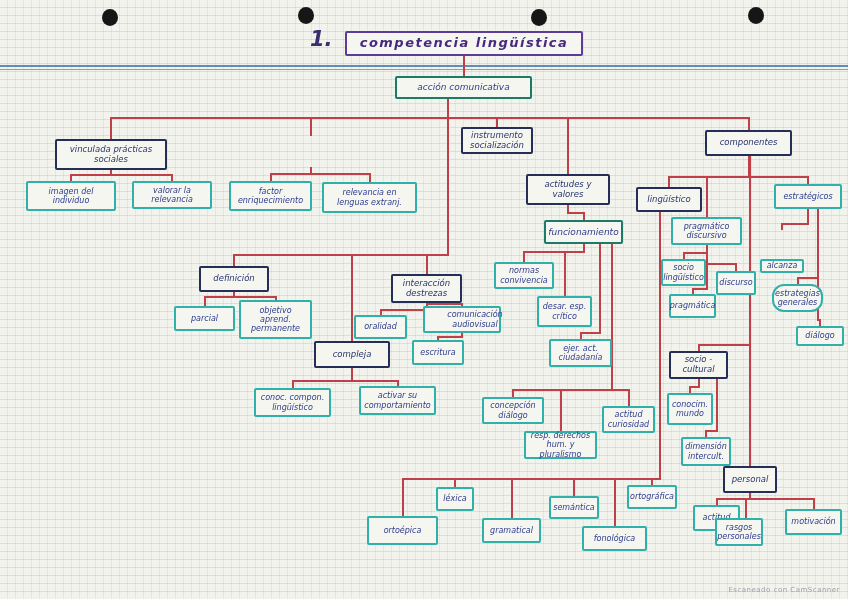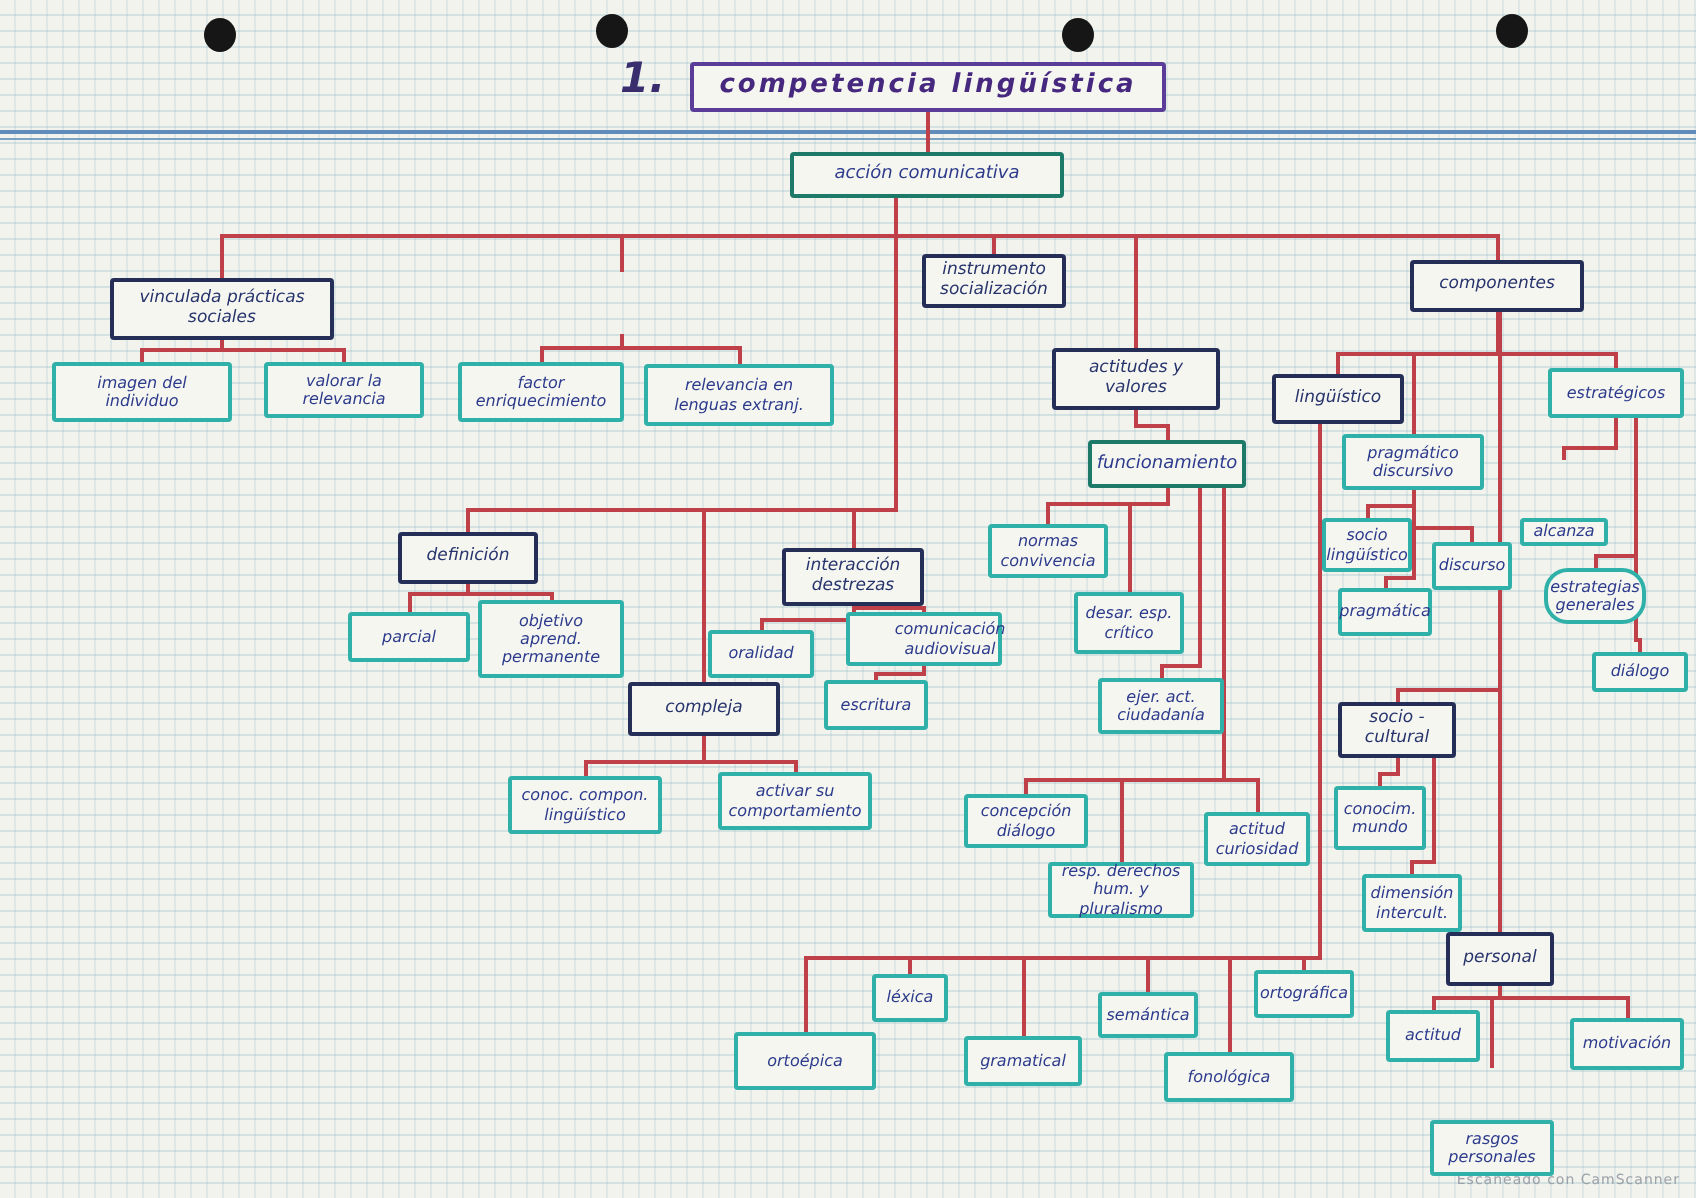--- a/index.html
+++ b/index.html
@@ -231,21 +231,21 @@
       <div class="node teal" style="left: 669px; top: 294px; width: 47px; height: 24px;">pragmática</div>
       <div class="node teal" style="left: 774px; top: 184px; width: 68px; height: 25px;">estratégicos</div>
       <div class="node teal" style="left: 760px; top: 230px; width: 44px; height: 14px; margin-top: 29px;">alcanza</div>
       <div class="node teal" style="left: 772px; top: 284px; width: 51px; height: 28px; border-radius: 12px;">estrategias generales</div>
       <div class="node teal" style="left: 796px; top: 326px; width: 48px; height: 20px;">diálogo</div>
       <div class="node navy" style="left: 669px; top: 351px; width: 59px; height: 28px;">socio - cultural</div>
       <div class="node teal" style="left: 667px; top: 393px; width: 46px; height: 32px;">conocim. mundo</div>
       <div class="node teal" style="left: 681px; top: 437px; width: 50px; height: 29px;">dimensión intercult.</div>
       <div class="node navy" style="left: 723px; top: 466px; width: 54px; height: 27px;">personal</div>
       <div class="node teal" style="left: 693px; top: 505px; width: 47px; height: 26px;">actitud</div>
-      <div class="node teal" style="left: 715px; top: 560px; width: 62px; height: 28px;">rasgos personales</div>
+      <div class="node teal" style="left: 715px; top: 518px; width: 48px; height: 28px;">rasgos personales</div>
       <div class="node teal" style="left: 785px; top: 509px; width: 57px; height: 26px;">motivación</div>
       <div class="node navy" style="left: 199px; top: 266px; width: 70px; height: 26px;">definición</div>
       <div class="node teal" style="left: 174px; top: 306px; width: 61px; height: 25px;">parcial</div>
       <div class="node teal" style="left: 239px; top: 300px; width: 73px; height: 39px;">objetivo aprend. permanente</div>
       <div class="node navy" style="left: 391px; top: 274px; width: 71px; height: 29px;">interacción destrezas</div>
       <div class="node teal" style="left: 354px; top: 315px; width: 53px; height: 24px;">oralidad</div>
       <div class="node teal" style="left: 423px; top: 306px; width: 78px; height: 27px; padding-left: 28px;">comunicación audiovisual</div>
       <div class="node teal" style="left: 412px; top: 340px; width: 52px; height: 25px;">escritura</div>
       <div class="node navy" style="left: 314px; top: 341px; width: 76px; height: 27px;">compleja</div>
       <div class="node teal" style="left: 254px; top: 388px; width: 77px; height: 29px;">conoc. compon. lingüístico</div>

